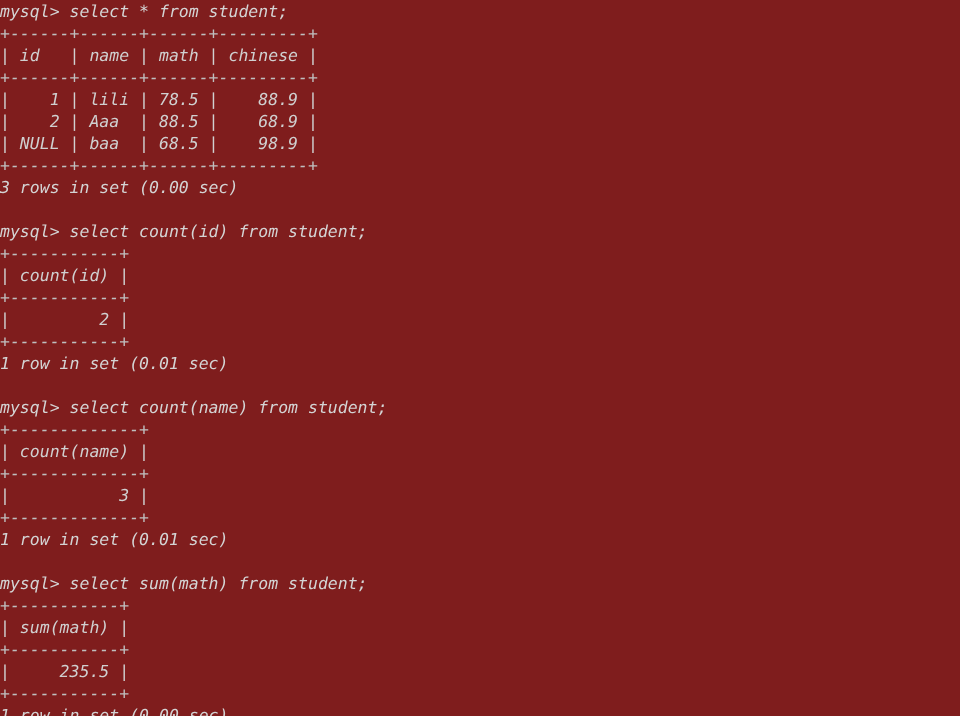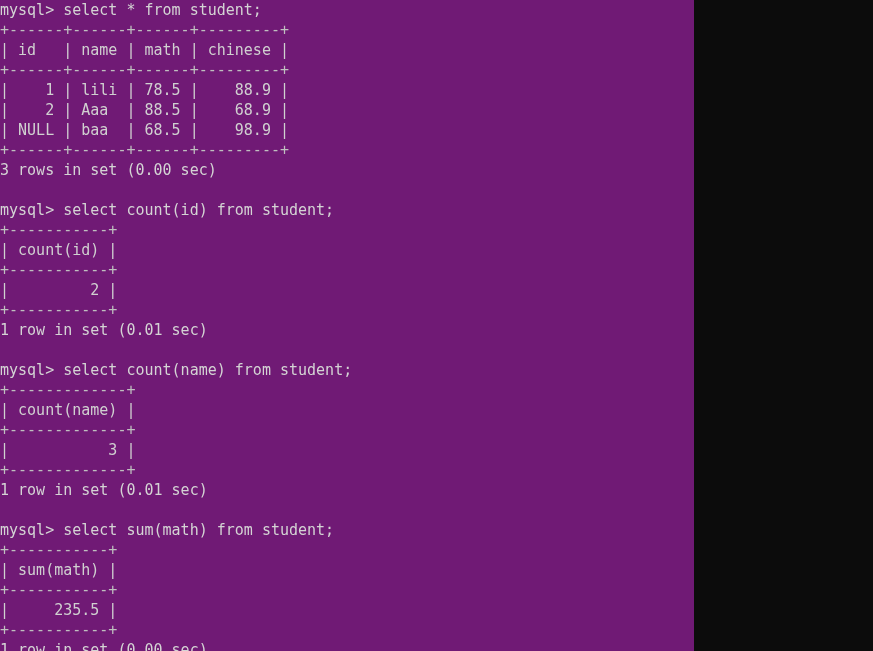--- a/index.html
+++ b/index.html
@@ -3,29 +3,30 @@
 <meta charset="utf-8">
 <title>MySQL Terminal</title>
 <style>
   html, body {
     margin: 0;
     padding: 0;
     background: #0c0c0c;
   }
   #terminal {
     position: relative;
-    width: 694px;
+    width: 873px;
     height: 651px;
-    background: #701a75;
+    background: #7f1d1d;
     overflow: hidden;
     font-family: "DejaVu Sans Mono", "Liberation Mono", monospace;
     font-size: 15px;
     line-height: 20px;
     color: #cccccc;
     box-sizing: border-box;
+    font-style: italic;
   }
   #console-output {
     position: absolute;
     left: 0;
     top: 0;
     padding: 0;
     margin: 0;
     white-space: pre;
     font-family: "DejaVu Sans Mono", "Liberation Mono", monospace;
     font-size: 15px;

